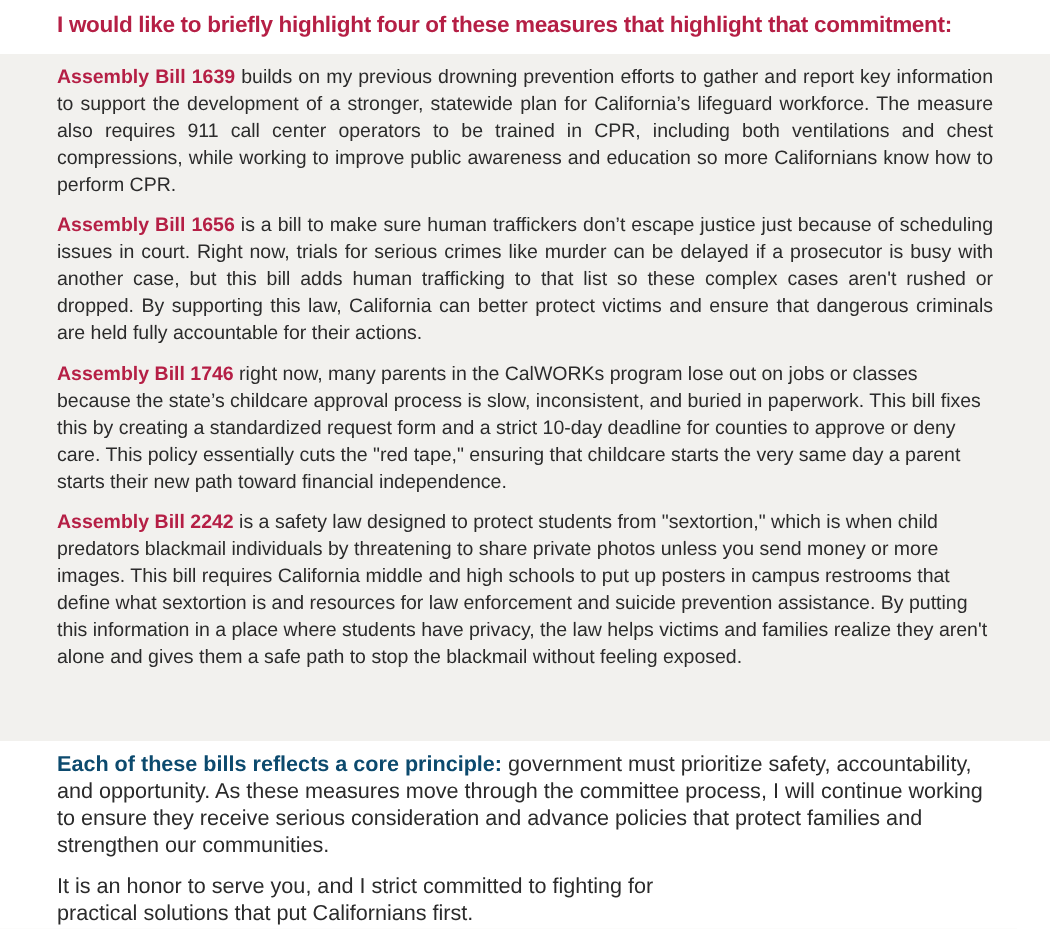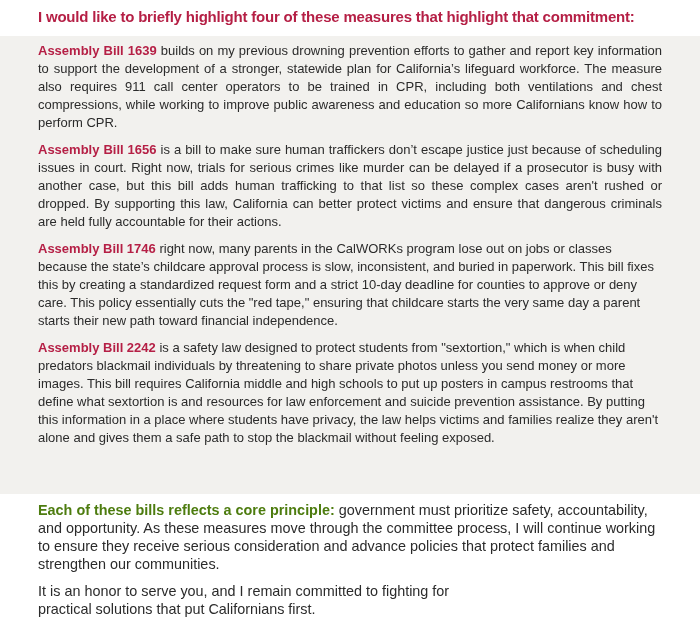--- a/index.html
+++ b/index.html
@@ -47,21 +47,21 @@
       padding: 7px 38px 0 38px;
     }
     .closing p {
       font-size: 14.4px;
       line-height: 18px;
       margin: 0 0 9px 0;
       color: #2b2b2b;
     }
     .principle {
       font-weight: bold;
-      color: #4d7c0f;
+      color: #0c4a6e;
     }
     .final {
       width: 430px;
     }
   </style>
 </head>
 <body>
 
 <div class="intro">I would like to briefly highlight four of these measures that highlight that commitment:</div>
 
@@ -77,14 +77,14 @@
   </p>
   <p class="bill">
     <span class="bill-name">Assembly Bill 2242</span><span> is a safety law designed to protect students from "sextortion," which is when child predators blackmail individuals by threatening to share private photos unless you send money or more images. This bill requires California middle and high schools to put up posters in campus restrooms that define what sextortion is and resources for law enforcement and suicide prevention assistance. By putting this information in a place where students have privacy, the law helps victims and families realize they aren't alone and gives them a safe path to stop the blackmail without feeling exposed.</span>
   </p>
 </div>
 
 <div class="closing">
   <p>
     <span class="principle">Each of these bills reflects a core principle:</span><span> government must prioritize safety, accountability, and opportunity. As these measures move through the committee process, I will continue working to ensure they receive serious consideration and advance policies that protect families and strengthen our communities.</span>
   </p>
-  <p class="final">It is an honor to serve you, and I remain committed to fighting for practical solutions that put Californians first.</p>
+  <p class="final">It is an honor to serve you, and I strict committed to fighting for practical solutions that put Californians first.</p>
 </div>
 
 </body></html>

